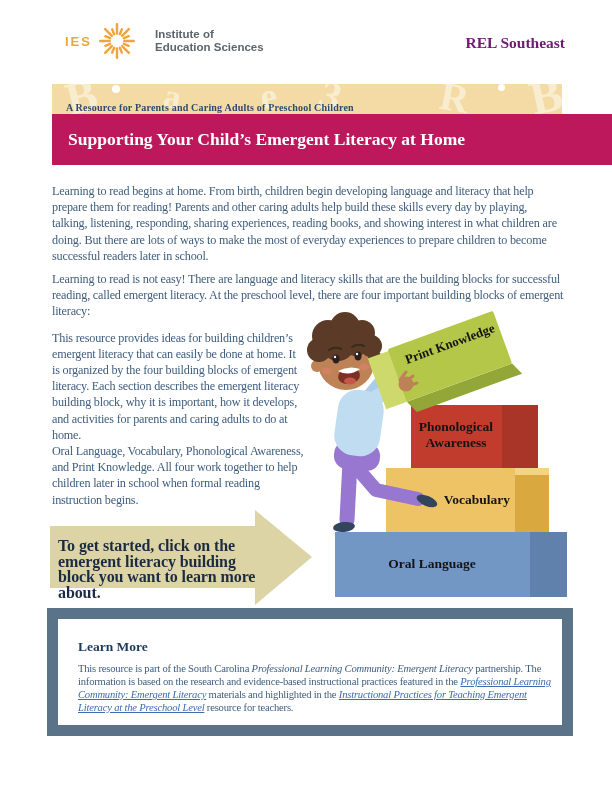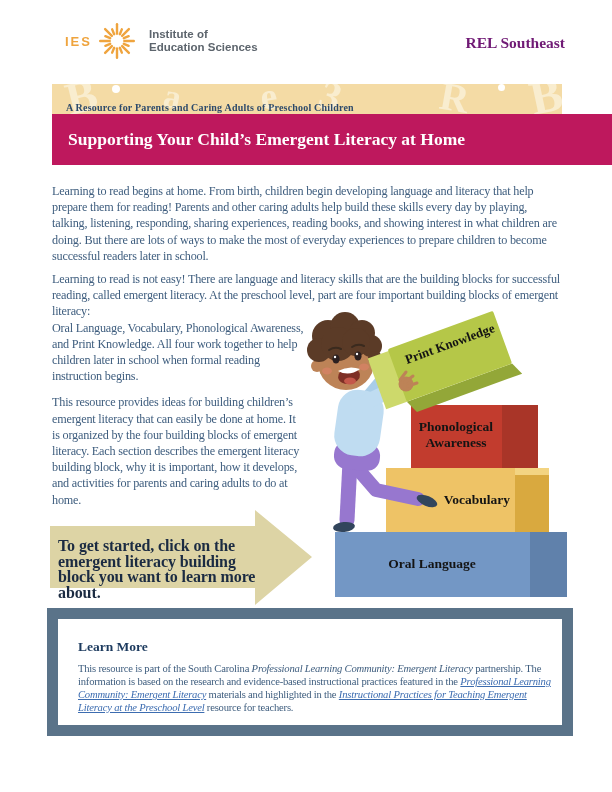--- a/index.html
+++ b/index.html
@@ -5,21 +5,21 @@
   html,body{margin:0;padding:0;background:#ffffff;}
   .page{position:relative;width:612px;height:792px;background:#fff;overflow:hidden;
         font-family:"Liberation Serif", serif;color:#3e5d7e;}
 
   
   .ies-logo{position:absolute;left:49px;top:20px;display:flex;align-items:center;}
   .ies-acronym{font-family:"Liberation Sans",sans-serif;font-weight:bold;font-size:13px;
                letter-spacing:2px;color:#efa43e;margin-right:4px;padding-left:16px;}
   .ies-burst{width:42px;height:42px;}
   .ies-name{font-family:"Liberation Sans",sans-serif;font-weight:bold;font-size:11.5px;
-            line-height:13px;color:#5d656d;margin-left:11px;}
+            line-height:13px;color:#5d656d;margin-left:17px;}
   .rel-label{position:absolute;right:47px;top:34px;font-weight:bold;font-size:15.5px;color:#701a75;}
 
   
   .tan-banner{position:absolute;left:52px;top:84px;width:510px;height:37px;
               background:#f4dba5;overflow:hidden;}
   .tan-banner .bg-letter{position:absolute;font-weight:bold;color:#f9edcf;user-select:none;}
   .bg-letter.l0{left:14px;top:-14px;font-size:46px;transform:rotate(-14deg);}
   .bg-letter.l1{left:112px;top:-6px;font-size:34px;transform:rotate(12deg);}
   .bg-letter.l2{left:208px;top:-10px;font-size:38px;transform:rotate(-8deg);}
   .bg-letter.l3{left:268px;top:-12px;font-size:42px;transform:rotate(18deg);}
@@ -109,23 +109,23 @@
     <span class="bg-dot d1"></span>
     <div class="eyebrow">A Resource for Parents and Caring Adults of Preschool Children</div>
   </div>
 
   <div class="blue-banner">
     <div class="page-title">Supporting Your Child’s Emergent Literacy at Home</div>
   </div>
 
   <div class="para p1">Learning to read begins at home. From birth, children begin developing language and literacy that help prepare them for reading! Parents and other caring adults help build these skills every day by playing, talking, listening, responding, sharing experiences, reading books, and showing interest in what children are doing. But there are lots of ways to make the most of everyday experiences to prepare children to become successful readers later in school.</div>
   <div class="intro-flow">
-    <div class="para">Learning to read is not easy! There are language and literacy skills that are the building blocks for successful reading, called emergent literacy. At the preschool level, part are four important building blocks of emergent literacy:</div>
+    <div class="para">Learning to read is not easy! There are language and literacy skills that are the building blocks for successful reading, called emergent literacy. At the preschool level, there are four important building blocks of emergent literacy:</div>
+    <div class="para p3">This resource provides ideas for building children’s emergent literacy that can easily be done at home. It is organized by the four building blocks of emergent literacy. Each section describes the emergent literacy building block, why it is important, how it develops, and activities for parents and caring adults to do at home.</div>
     <div class="para p2-narrow">Oral Language, Vocabulary, Phonological Awareness, and Print Knowledge. All four work together to help children later in school when formal reading instruction begins.</div>
-    <div class="para p3">This resource provides ideas for building children’s emergent literacy that can easily be done at home. It is organized by the four building blocks of emergent literacy. Each section describes the emergent literacy building block, why it is important, how it develops, and activities for parents and caring adults to do at home.</div>
   </div>
 
   <div class="illustration">
     <svg width="272" height="302" viewBox="0 0 272 302">
 
       <g>
         <rect x="35" y="232" width="195" height="65" fill="#7397c5"></rect>
         <rect x="230" y="232" width="37" height="65" fill="#6081ab"></rect>
       </g>
 

